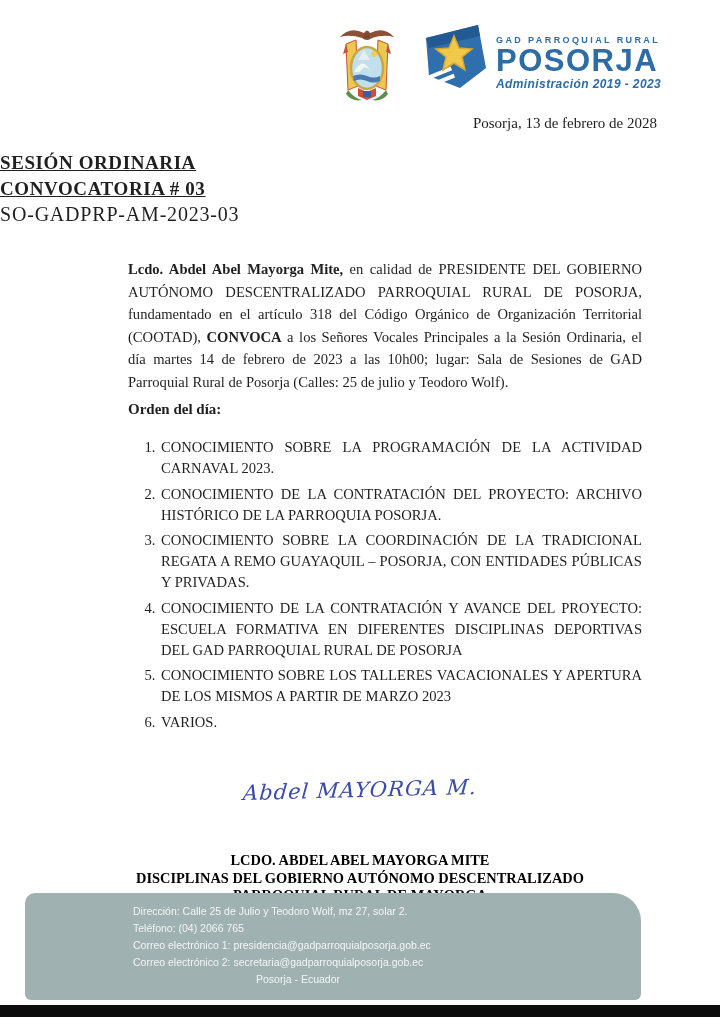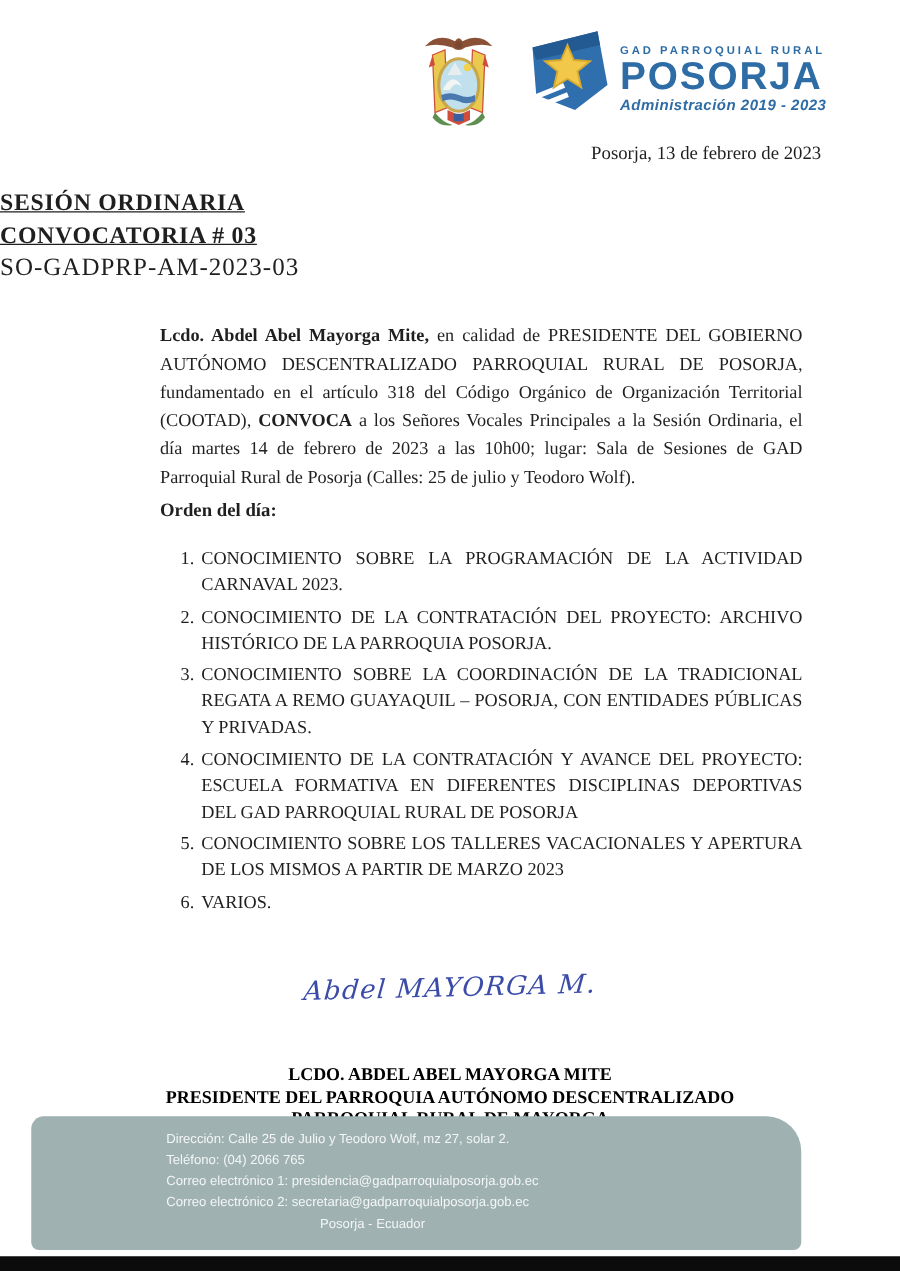--- a/index.html
+++ b/index.html
@@ -102,21 +102,21 @@
       </g>
       <path d="M38 14 L43 26 L56 27 L46 35 L49 48 L38 41 L27 48 L30 35 L20 27 L33 26 Z" fill="#f2c84b" stroke="#d9a92f" stroke-width="1.5"></path>
     </svg>
     <div class="logo-text">
       <div class="logo-top">GAD PARROQUIAL RURAL</div>
       <div class="logo-name">POSORJA</div>
       <div class="logo-sub">Administración 2019 - 2023</div>
     </div>
   </div>
 
-  <div class="date-line">Posorja, 13 de febrero de 2023</div>
+  <div class="date-line">Posorja, 13 de febrero de 2028</div>
 
   <div class="title-block">
     <div class="title-l1">SESIÓN ORDINARIA</div>
     <div class="title-l2">CONVOCATORIA # 03</div>
     <div class="title-l3">SO-GADPRP-AM-2023-03</div>
   </div>
 
   <p class="body-par"><span class="b">Lcdo. Abdel Abel Mayorga Mite,</span><span> en calidad de PRESIDENTE DEL GOBIERNO AUTÓNOMO DESCENTRALIZADO PARROQUIAL RURAL DE POSORJA, fundamentado en el artículo 318 del Código Orgánico de Organización Territorial (COOTAD), </span><span class="b">CONVOCA</span><span> a los Señores Vocales Principales a la Sesión Ordinaria, el día martes 14 de febrero de 2023 a las 10h00; lugar: Sala de Sesiones de GAD Parroquial Rural de Posorja (Calles: 25 de julio y Teodoro Wolf).</span></p>
 
   <div class="orden">Orden del día:</div>
@@ -125,21 +125,21 @@
     <li>CONOCIMIENTO DE LA CONTRATACIÓN DEL PROYECTO: ARCHIVO HISTÓRICO DE LA PARROQUIA POSORJA.</li>
     <li>CONOCIMIENTO SOBRE LA COORDINACIÓN DE LA TRADICIONAL REGATA A REMO GUAYAQUIL – POSORJA, CON ENTIDADES PÚBLICAS Y PRIVADAS.</li>
     <li>CONOCIMIENTO DE LA CONTRATACIÓN Y AVANCE DEL PROYECTO: ESCUELA FORMATIVA EN DIFERENTES DISCIPLINAS DEPORTIVAS DEL GAD PARROQUIAL RURAL DE POSORJA</li>
     <li>CONOCIMIENTO SOBRE LOS TALLERES VACACIONALES Y APERTURA DE LOS MISMOS A PARTIR DE MARZO 2023</li>
     <li>VARIOS.</li>
   </ol>
 
   <div class="sig-hand">Abdel MAYORGA M.</div>
   <div class="sig-block">
     <div>LCDO. ABDEL ABEL MAYORGA MITE</div>
-    <div>PRESIDENTE DEL PARROQUIA AUTÓNOMO DESCENTRALIZADO</div>
+    <div>DISCIPLINAS DEL GOBIERNO AUTÓNOMO DESCENTRALIZADO</div>
     <div>PARROQUIAL RURAL DE MAYORGA</div>
   </div>
 
   <div class="footer-band">
     <div class="footer-text">
       <div>Dirección: Calle 25 de Julio y Teodoro Wolf, mz 27, solar 2.</div>
       <div>Teléfono: (04) 2066 765</div>
       <div>Correo electrónico 1: presidencia@gadparroquialposorja.gob.ec</div>
       <div>Correo electrónico 2: secretaria@gadparroquialposorja.gob.ec</div>
       <div class="footer-center">Posorja - Ecuador</div>

